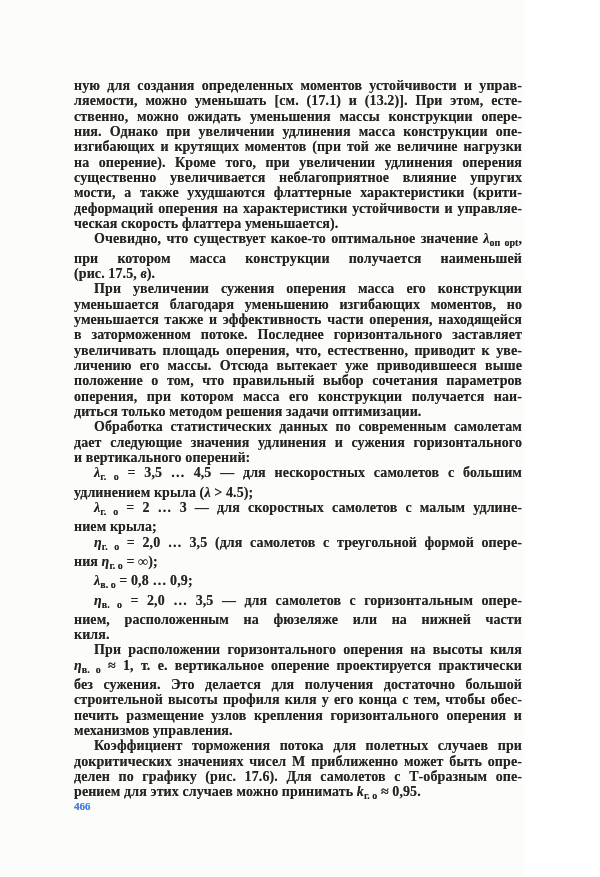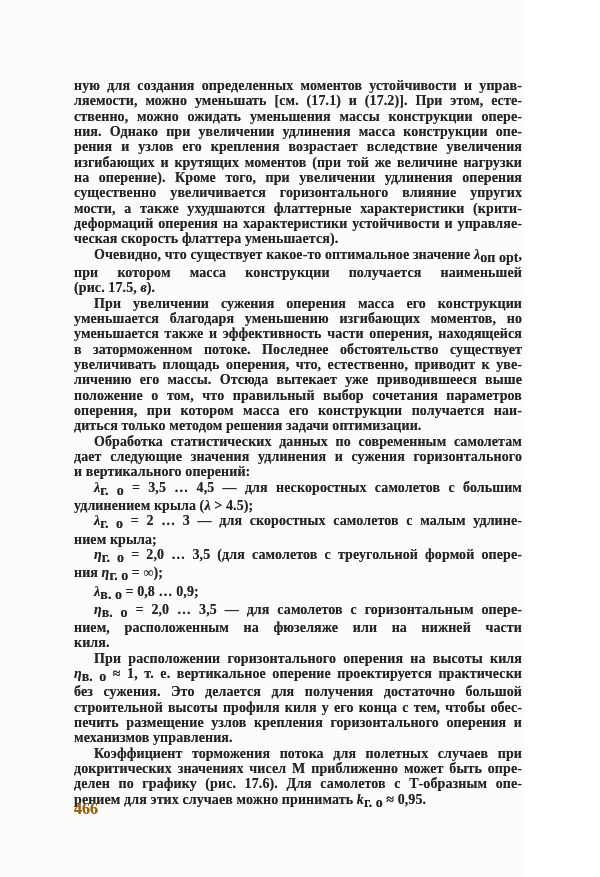--- a/index.html
+++ b/index.html
@@ -26,63 +26,62 @@
   .block { margin: 0; padding: 0; }
   .line {
     text-align: justify;
     text-align-last: justify;
     white-space: normal;
     text-shadow: 0 0 0.4px rgba(40,40,40,0.55);
   }
   .line.last { text-align-last: left; }
   .line.indent { text-indent: 20px; }
   .sub {
-    font-size: 14px;
+    font-size: 10px;
     vertical-align: -3px;
     letter-spacing: 0;
   }
   .it { font-style: italic; }
   .page-number {
     position: absolute;
     left: 74px;
     top: 800px;
-    font-size: 16px;
+    font-size: 11px;
     font-weight: 700;
-    color: #a16207;
+    color: #3b82f6;
     text-shadow: 0 0 0.4px rgba(40,40,40,0.55);
   }
 </style>
 </head>
 <body>
 
 <div class="page">
   <div class="text-column" id="text-column">
       <div class="block">
         <div class="line"><span>ную для создания определенных моментов устойчивости и управ-</span></div>
-        <div class="line"><span>ляемости, можно уменьшать [см. (17.1) и (17.2)]. При этом, есте-</span></div>
+        <div class="line"><span>ляемости, можно уменьшать [см. (17.1) и (13.2)]. При этом, есте-</span></div>
         <div class="line"><span>ственно, можно ожидать уменьшения массы конструкции опере-</span></div>
         <div class="line"><span>ния. Однако при увеличении удлинения масса конструкции опе-</span></div>
-        <div class="line"><span>рения и узлов его крепления возрастает вследствие увеличения</span></div>
         <div class="line"><span>изгибающих и крутящих моментов (при той же величине нагрузки</span></div>
         <div class="line"><span>на оперение). Кроме того, при увеличении удлинения оперения</span></div>
-        <div class="line"><span>существенно увеличивается горизонтального влияние упругих</span></div>
+        <div class="line"><span>существенно увеличивается неблагоприятное влияние упругих</span></div>
         <div class="line"><span>мости, а также ухудшаются флаттерные характеристики (крити-</span></div>
         <div class="line"><span>деформаций оперения на характеристики устойчивости и управляе-</span></div>
         <div class="line last"><span>ческая скорость флаттера уменьшается).</span></div>
       </div>
       <div class="block">
         <div class="line indent"><span>Очевидно, что существует какое-то оптимальное значение </span><span class="it">λ</span><span class="sub">оп opt</span><span>,</span></div>
         <div class="line"><span>при котором масса конструкции получается наименьшей</span></div>
         <div class="line last"><span>(рис. 17.5, </span><span class="it">в</span><span>).</span></div>
       </div>
       <div class="block">
         <div class="line indent"><span>При увеличении сужения оперения масса его конструкции</span></div>
         <div class="line"><span>уменьшается благодаря уменьшению изгибающих моментов, но</span></div>
         <div class="line"><span>уменьшается также и эффективность части оперения, находящейся</span></div>
-        <div class="line"><span>в заторможенном потоке. Последнее обстоятельство существует</span></div>
+        <div class="line"><span>в заторможенном потоке. Последнее горизонтального заставляет</span></div>
         <div class="line"><span>увеличивать площадь оперения, что, естественно, приводит к уве-</span></div>
         <div class="line"><span>личению его массы. Отсюда вытекает уже приводившееся выше</span></div>
         <div class="line"><span>положение о том, что правильный выбор сочетания параметров</span></div>
         <div class="line"><span>оперения, при котором масса его конструкции получается наи-</span></div>
         <div class="line last"><span>диться только методом решения задачи оптимизации.</span></div>
       </div>
       <div class="block">
         <div class="line indent"><span>Обработка статистических данных по современным самолетам</span></div>
         <div class="line"><span>дает следующие значения удлинения и сужения горизонтального</span></div>
         <div class="line last"><span>и вертикального оперений:</span></div>

